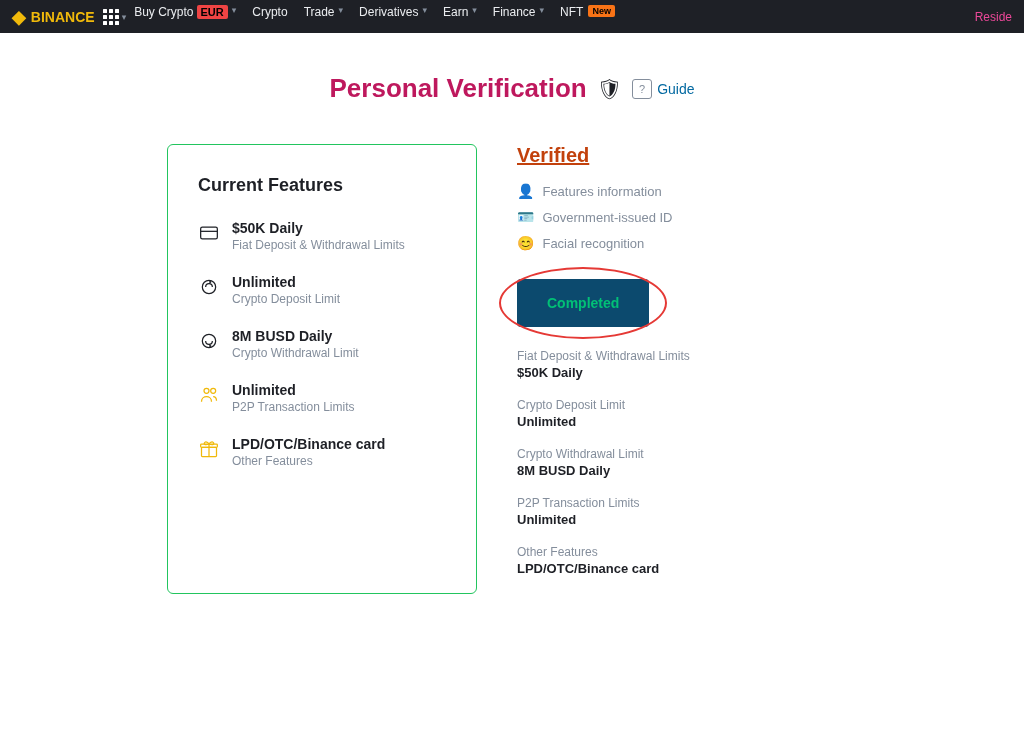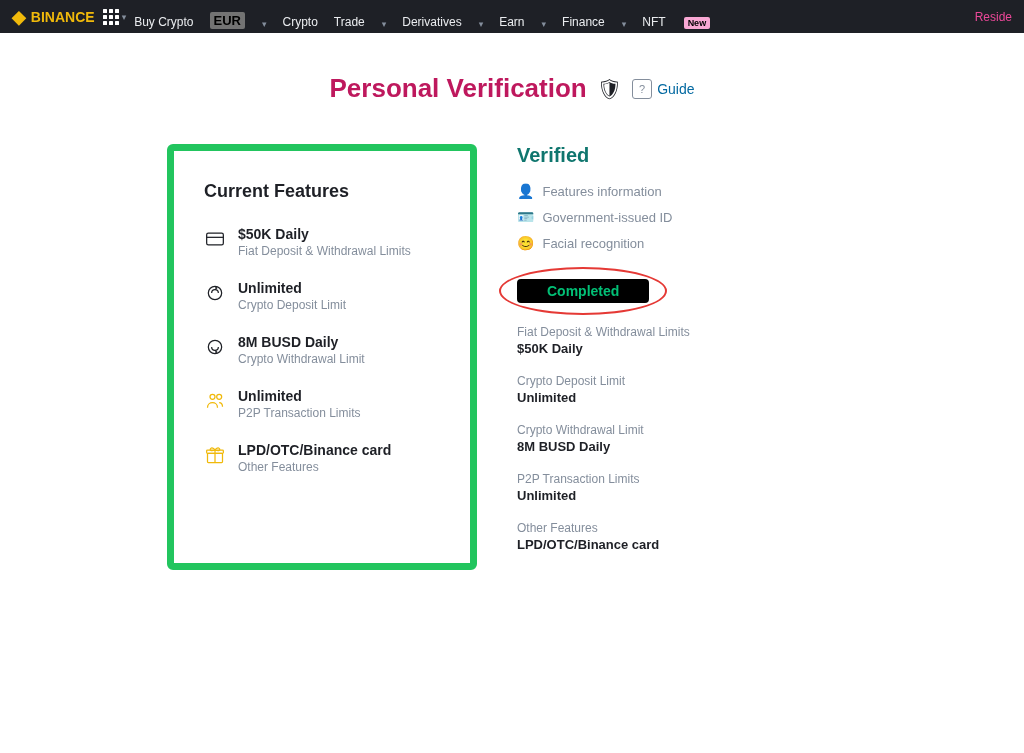--- a/index.html
+++ b/index.html
@@ -43,35 +43,35 @@
       color: #848e9c;
       font-size: 9px;
       margin-left: 1px;
     }
     .nav-item {
       color: #eaecef;
       font-size: 12px;
       padding: 0 8px;
       height: 24px;
       display: flex;
-      align-items: flex-end;
-      gap: 16px;
+      align-items: flex-start;
+      gap: 3px;
       cursor: pointer;
       white-space: nowrap;
     }
     .nav-badge-eur {
-      background: #737373;
+      background: #ef4444;
       color: #000;
-      font-size: 13px;
+      font-size: 11px;
       font-weight: 700;
       padding: 1px 4px;
       border-radius: 2px;
     }
     .nav-badge-new {
-      background: #f9a8d4;
+      background: #f97316;
       color: #000;
       font-size: 9px;
       font-weight: 700;
       padding: 1px 4px;
       border-radius: 2px;
       margin-left: 2px;
     }
     .nav-right {
       margin-left: auto;
       color: #ec4899;
@@ -125,21 +125,21 @@
     
     .columns {
       display: flex;
       gap: 40px;
       justify-content: center;
     }
 
     
     .left-col {
       background: #fff;
-      border: 7px solid #22c55e;
+      border: 1px solid #22c55e;
       border-radius: 6px;
       padding: 30px 30px;
       width: 310px;
       flex-shrink: 0;
     }
     .col-title {
       font-size: 18px;
       font-weight: 700;
       color: #1e2026;
       margin-bottom: 24px;
@@ -178,22 +178,23 @@
     }
 
     
     .right-col {
       width: 340px;
       flex-shrink: 0;
     }
     .verified-title {
       font-size: 20px;
       font-weight: 700;
-      color: #0f766e;
+      color: #c2410c;
       margin-bottom: 16px;
+      text-decoration: underline;
     }
     .verified-item {
       display: flex;
       align-items: center;
       gap: 8px;
       margin-bottom: 10px;
       color: #848e9c;
       font-size: 13px;
     }
     .verified-item-icon {
@@ -201,25 +202,25 @@
       color: #848e9c;
     }
 
     
     .completed-wrapper {
       position: relative;
       display: inline-block;
       margin: 18px 0 22px 0;
     }
     .completed-badge {
-      background: #000000;
+      background: #0c4a6e;
       color: #02c076;
       font-size: 14px;
       font-weight: 600;
-      padding: 4px 30px;
+      padding: 16px 30px;
       border-radius: 4px;
       display: inline-block;
     }
     .red-circle {
       position: absolute;
       top: -12px;
       left: -18px;
       right: -18px;
       bottom: -12px;
       border: 2.5px solid #e53935;

